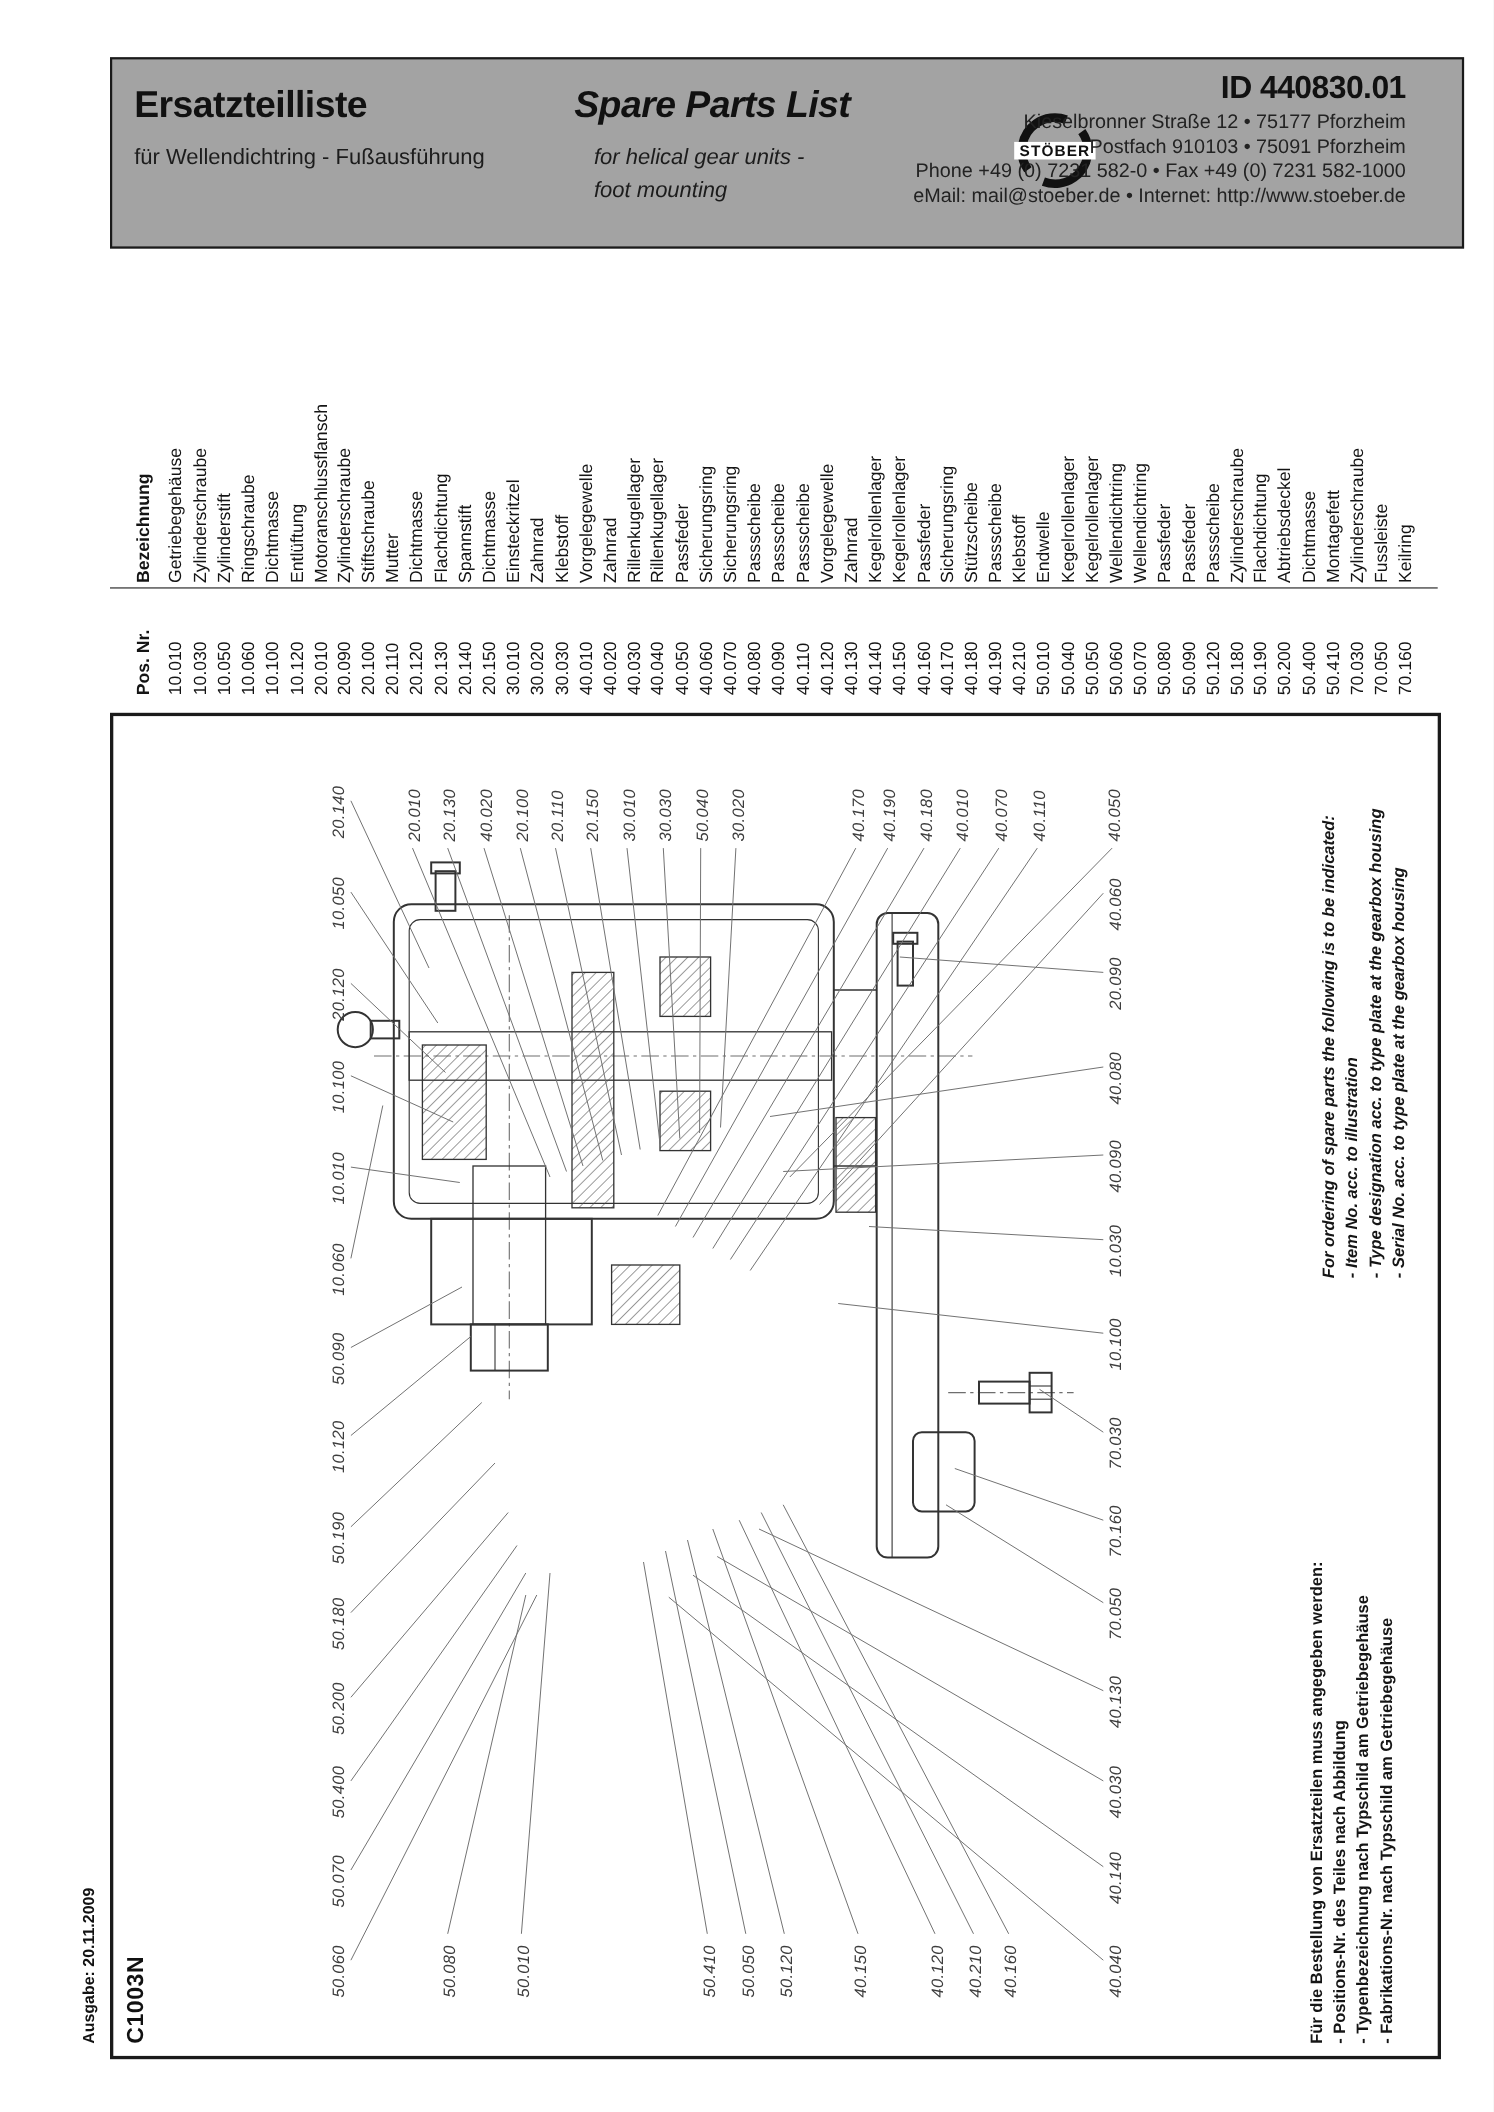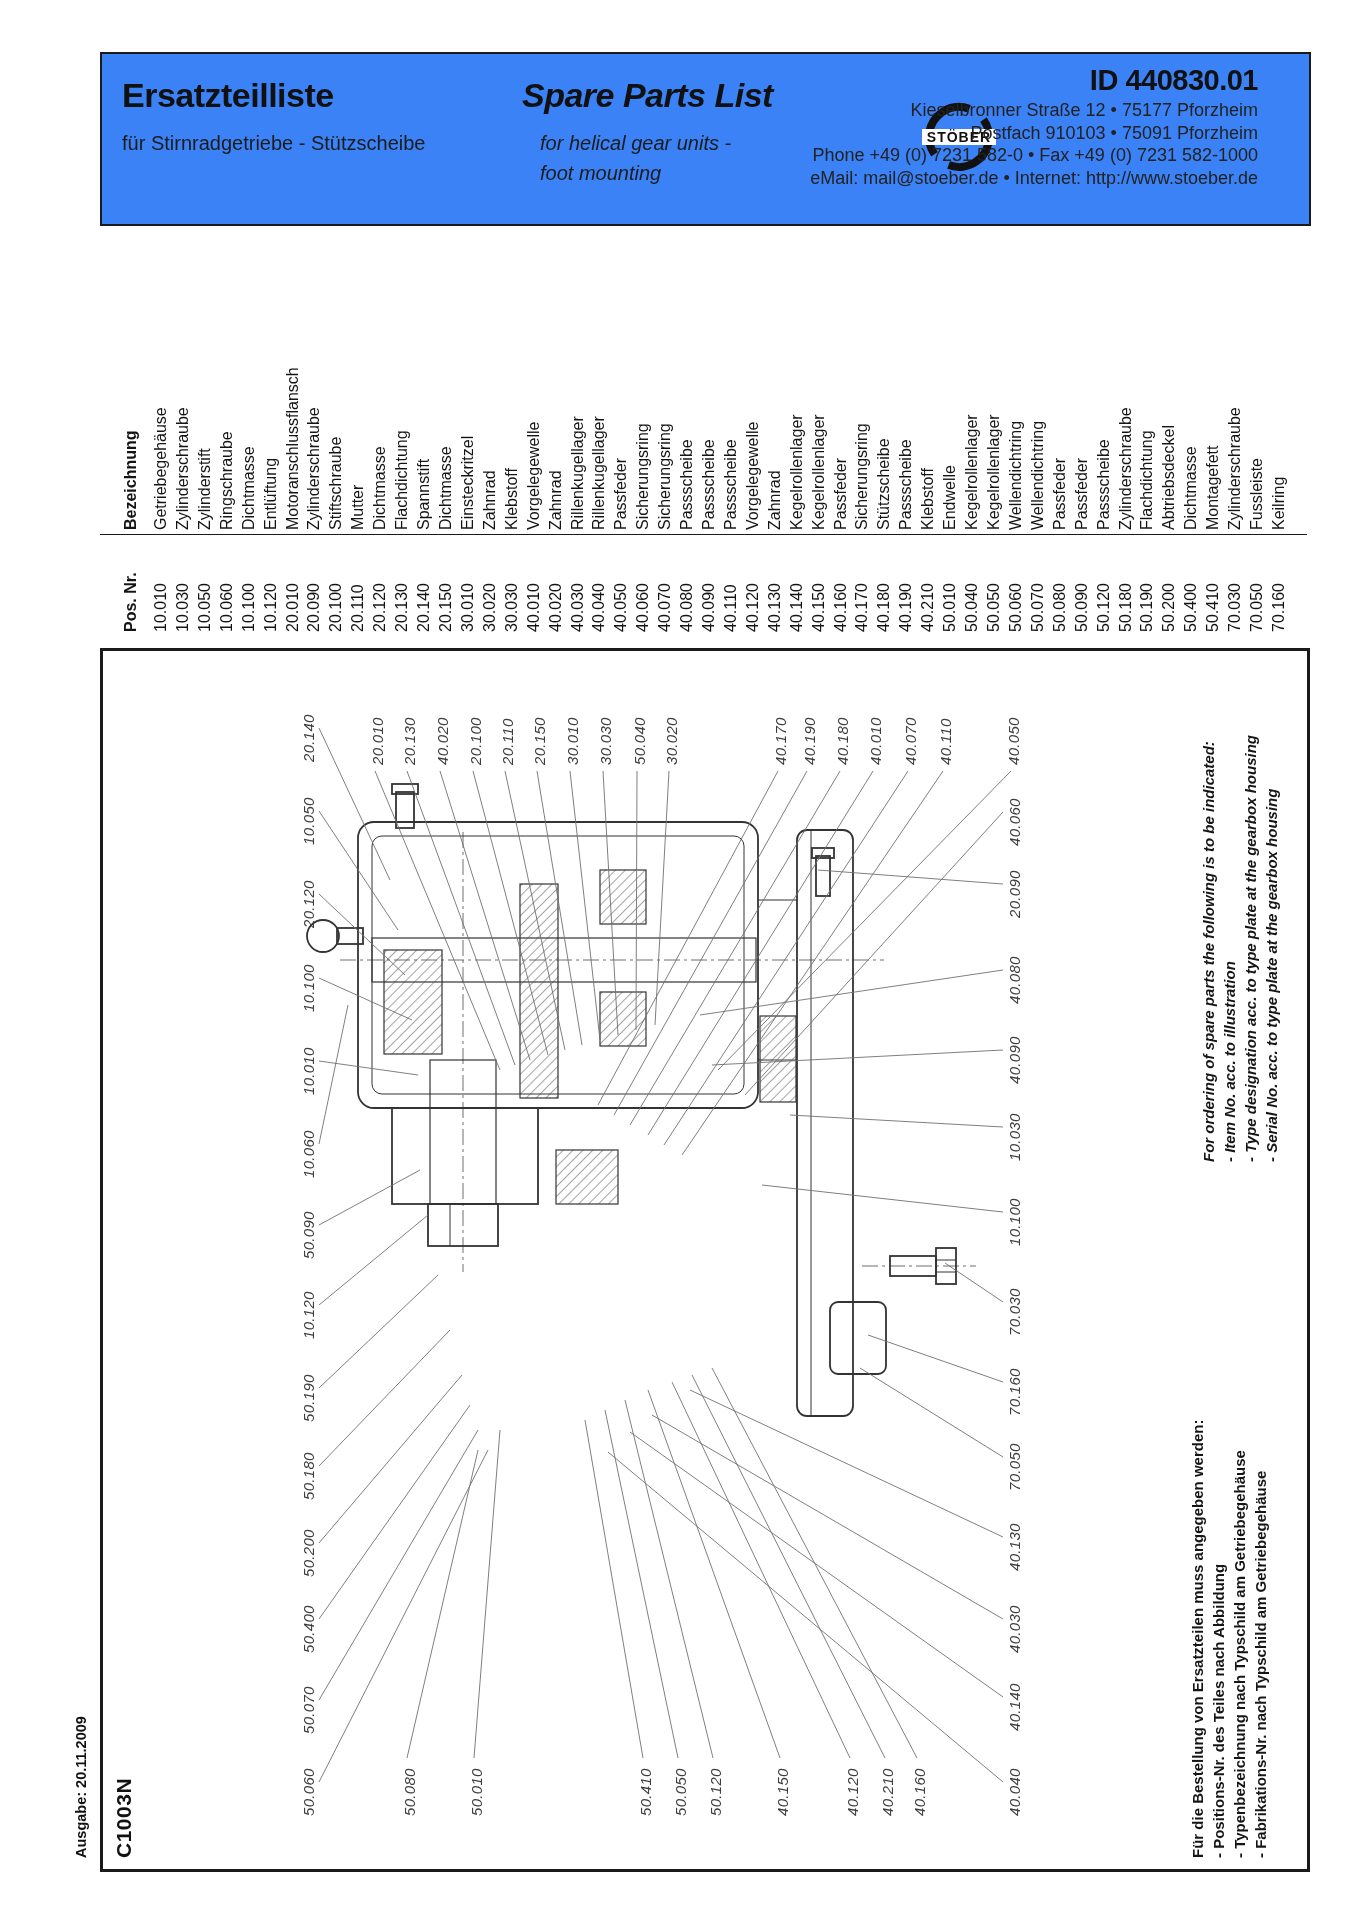--- a/index.html
+++ b/index.html
@@ -1,19 +1,19 @@
 <!DOCTYPE html>
 <html><head>
 <meta charset="utf-8">
 <style>
   html,body{margin:0;padding:0;background:#e8e8e8;}
   .page{position:relative;width:1358px;height:1920px;background:#ffffff;overflow:hidden;
         font-family:"Liberation Sans", sans-serif;color:#111;}
   .abs{position:absolute;}
-  .header-box{position:absolute;left:100px;top:52px;width:1207px;height:170px;border:2px solid #1a1a1a;background:#3b82f6;}
+  .header-box{position:absolute;left:100px;top:52px;width:1207px;height:170px;border:2px solid #1a1a1a;background:#a3a3a3;padding-left:20px;}
   .h-title{position:absolute;top:22px;font-size:34px;font-weight:bold;letter-spacing:-0.5px;white-space:nowrap;}
   .h-sub{position:absolute;font-size:20px;white-space:nowrap;color:#1c1c1c;}
   .it{font-style:italic;}
   .right-col{position:absolute;right:51px;top:10px;width:560px;text-align:right;line-height:1.15;}
   .doc-id{font-size:29px;font-weight:bold;letter-spacing:-0.5px;margin-bottom:2px;}
   .page-info{font-size:17px;font-weight:bold;margin-bottom:1px;}
   .company{font-size:19px;font-weight:bold;letter-spacing:0.5px;margin-bottom:3px;}
   .addr{font-size:18px;color:#222;line-height:1.25;}
   .rule1{position:absolute;left:100px;top:534px;width:1207px;height:0;border-top:1px solid #1a1a1a;}
   .drawing-box{position:absolute;left:100px;top:648px;width:1204px;height:1218px;border:3px solid #1a1a1a;background:#fff;}
@@ -27,21 +27,21 @@
   svg#art{position:absolute;left:0;top:0;}
   text.logo-word{font-family:"Liberation Sans",sans-serif;}
 </style>
 </head>
 <body>
 
 <div class="page">
 
   <div class="header-box">
     <div class="h-title" style="left:20px;">Ersatzteilliste</div>
-    <div class="h-sub" style="left:20px;top:78px;">für Stirnradgetriebe - Stützscheibe</div>
+    <div class="h-sub" style="left:20px;top:78px;">für Wellendichtring - Fußausführung</div>
 
     <div class="h-title it" style="left:420px;">Spare Parts List</div>
     <div class="h-sub it" style="left:438px;top:78px;">for helical gear units -</div>
     <div class="h-sub it" style="left:438px;top:108px;">foot mounting</div>
 
     <svg class="abs" style="left:818px;top:44px;" width="78" height="78" viewBox="0 0 78 78">
       <circle cx="39" cy="39" r="30" fill="none" stroke="#111" stroke-width="8" stroke-dasharray="76 18" transform="rotate(-35 39 39)"></circle>
       <rect x="2" y="31" width="74" height="16" fill="#ffffff"></rect>
       <text class="logo-word" x="39" y="44" text-anchor="middle" font-size="14" font-weight="bold" letter-spacing="1" fill="#111">STÖBER</text>
     </svg>

